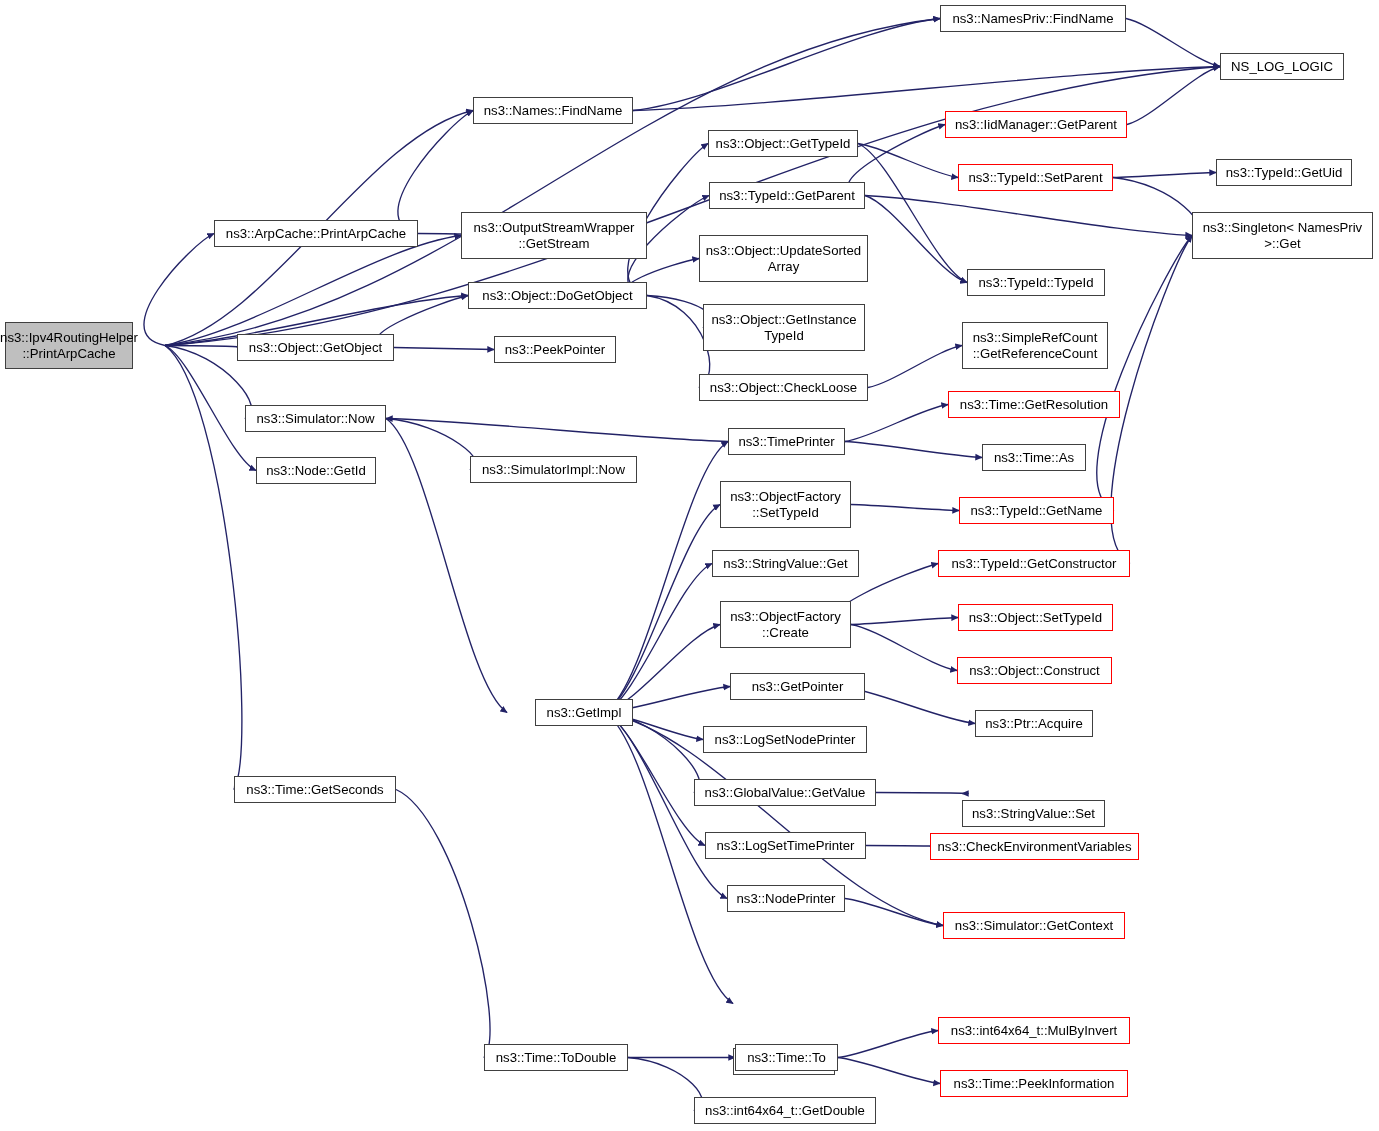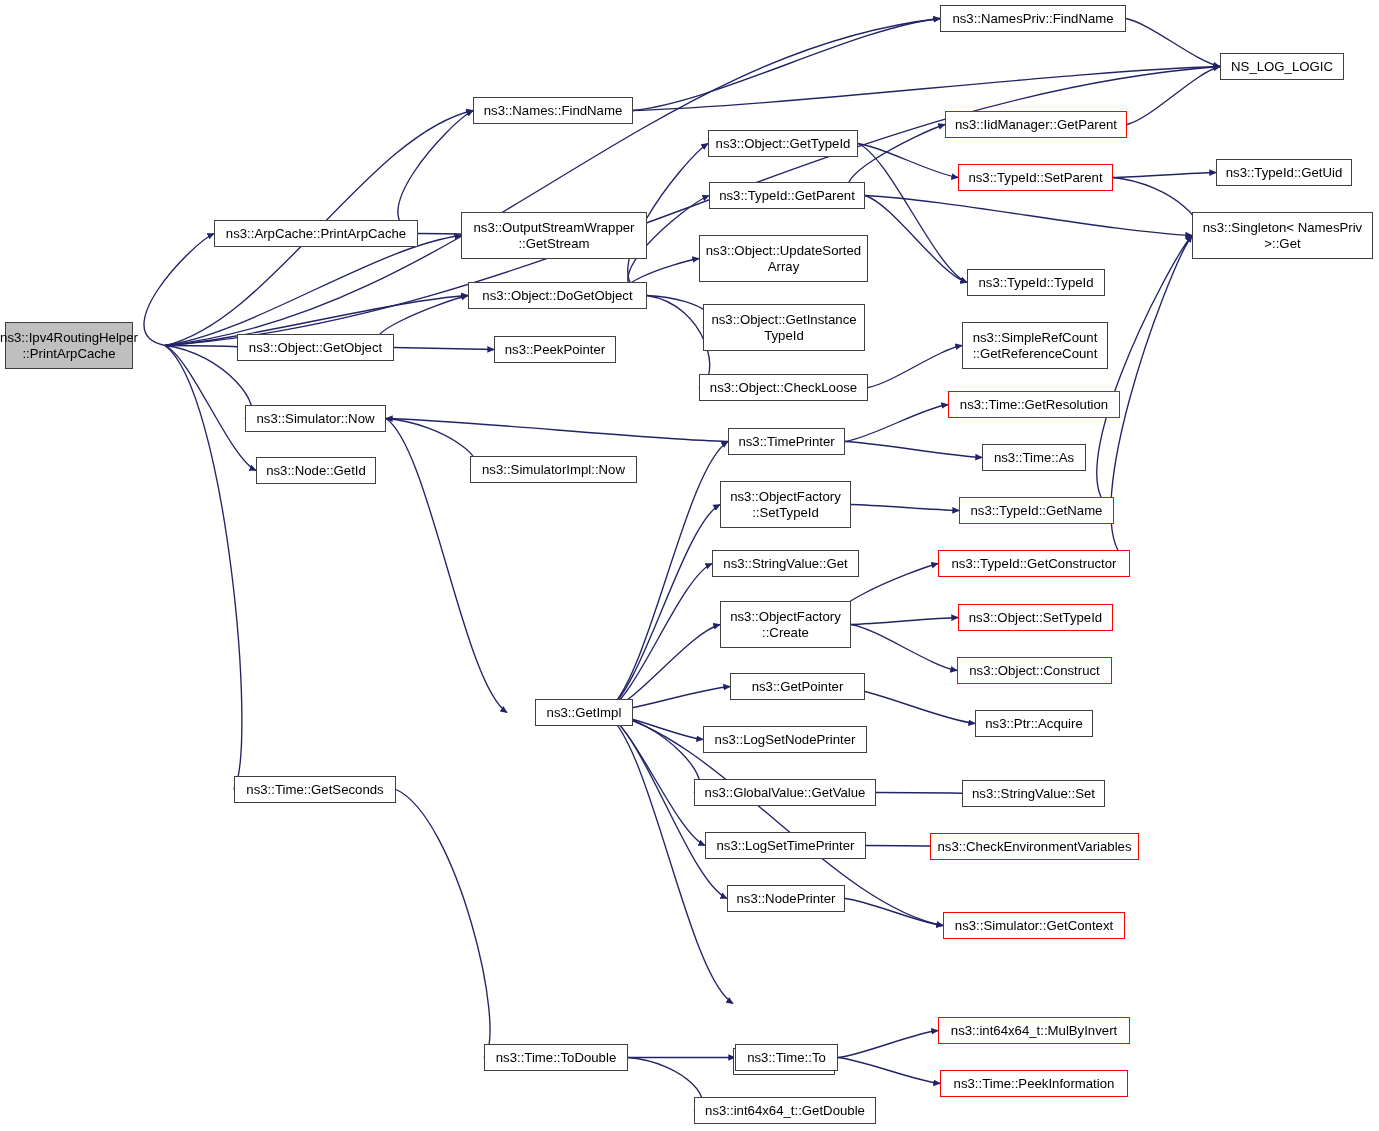--- a/index.html
+++ b/index.html
@@ -169,21 +169,21 @@
       <div class="node" style="left: 967px; top: 269px; width: 138px; height: 27px;"><span class="lbl">ns3::TypeId::TypeId</span></div>
       <div class="node" style="left: 962px; top: 322px; width: 146px; height: 47px;"><span class="lbl">ns3::SimpleRefCount
 ::GetReferenceCount</span></div>
       <div class="node red" style="left: 948px; top: 391px; width: 172px; height: 27px;"><span class="lbl">ns3::Time::GetResolution</span></div>
       <div class="node" style="left: 982px; top: 444px; width: 104px; height: 27px;"><span class="lbl">ns3::Time::As</span></div>
       <div class="node red" style="left: 959px; top: 497px; width: 155px; height: 27px;"><span class="lbl">ns3::TypeId::GetName</span></div>
       <div class="node red" style="left: 938px; top: 550px; width: 192px; height: 27px; text-align: center;"><span class="lbl">ns3::TypeId::GetConstructor</span></div>
       <div class="node red" style="left: 958px; top: 604px; width: 155px; height: 27px;"><span class="lbl">ns3::Object::SetTypeId</span></div>
       <div class="node red" style="left: 957px; top: 657px; width: 155px; height: 27px;"><span class="lbl">ns3::Object::Construct</span></div>
       <div class="node" style="left: 975px; top: 710px; width: 118px; height: 27px;"><span class="lbl">ns3::Ptr::Acquire</span></div>
-      <div class="node" style="left: 962px; top: 780px; width: 143px; height: 27px;"><span class="lbl">ns3::StringValue::Set</span></div>
+      <div class="node" style="left: 962px; top: 800px; width: 143px; height: 27px;"><span class="lbl">ns3::StringValue::Set</span></div>
       <div class="node red" style="left: 930px; top: 833px; width: 209px; height: 27px;"><span class="lbl">ns3::CheckEnvironmentVariables</span></div>
       <div class="node red" style="left: 943px; top: 912px; width: 182px; height: 27px;"><span class="lbl">ns3::Simulator::GetContext</span></div>
       <div class="node red" style="left: 938px; top: 1017px; width: 192px; height: 27px;"><span class="lbl">ns3::int64x64_t::MulByInvert</span></div>
       <div class="node red" style="left: 940px; top: 1070px; width: 188px; height: 27px;"><span class="lbl">ns3::Time::PeekInformation</span></div>
       <div class="node" style="left: 1220px; top: 53px; width: 124px; height: 27px;"><span class="lbl">NS_LOG_LOGIC</span></div>
       <div class="node" style="left: 1216px; top: 159px; width: 136px; height: 27px;"><span class="lbl">ns3::TypeId::GetUid</span></div>
       <div class="node" style="left: 1192px; top: 212px; width: 181px; height: 47px;"><span class="lbl">ns3::Singleton&lt; NamesPriv
 &gt;::Get</span></div>
     </div>
 </div>

